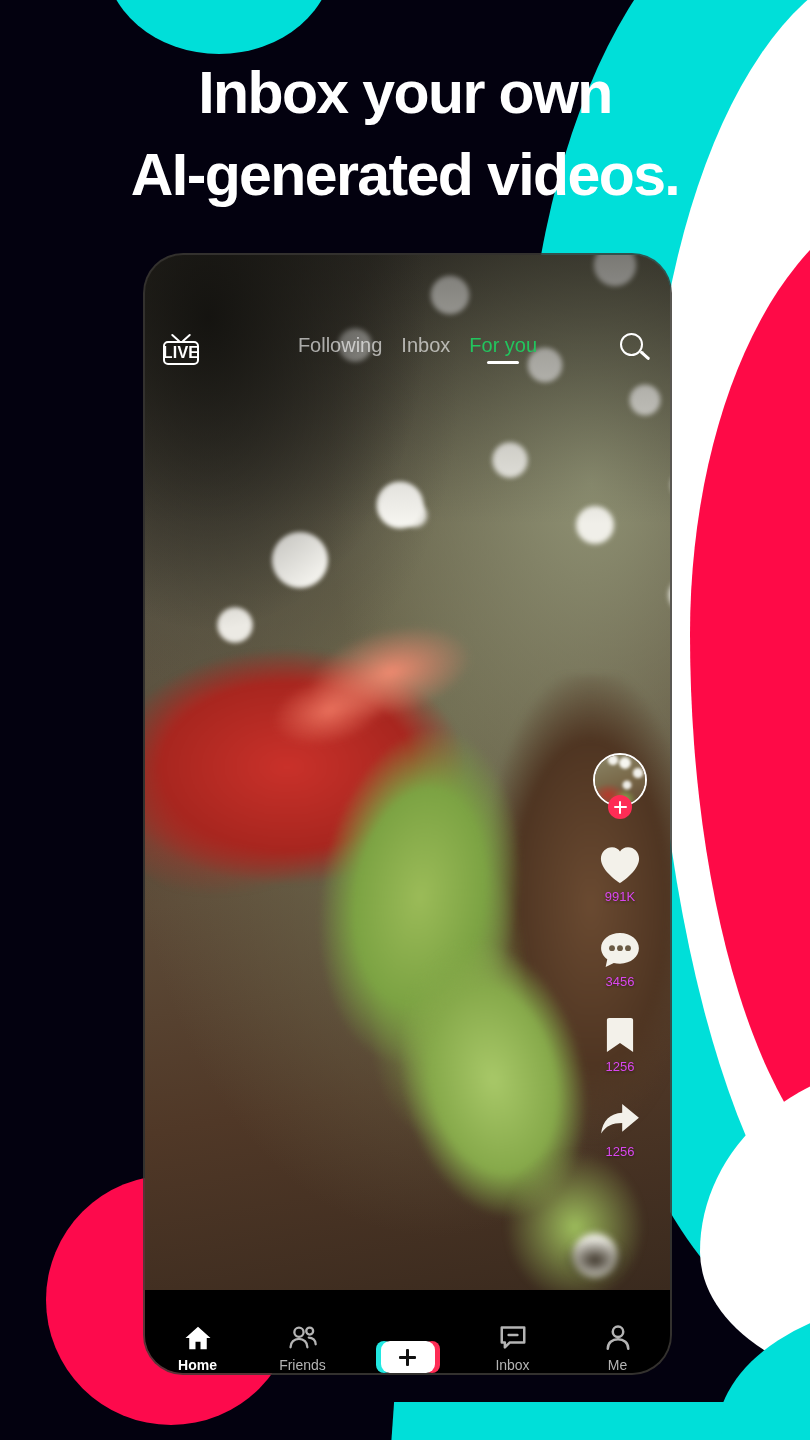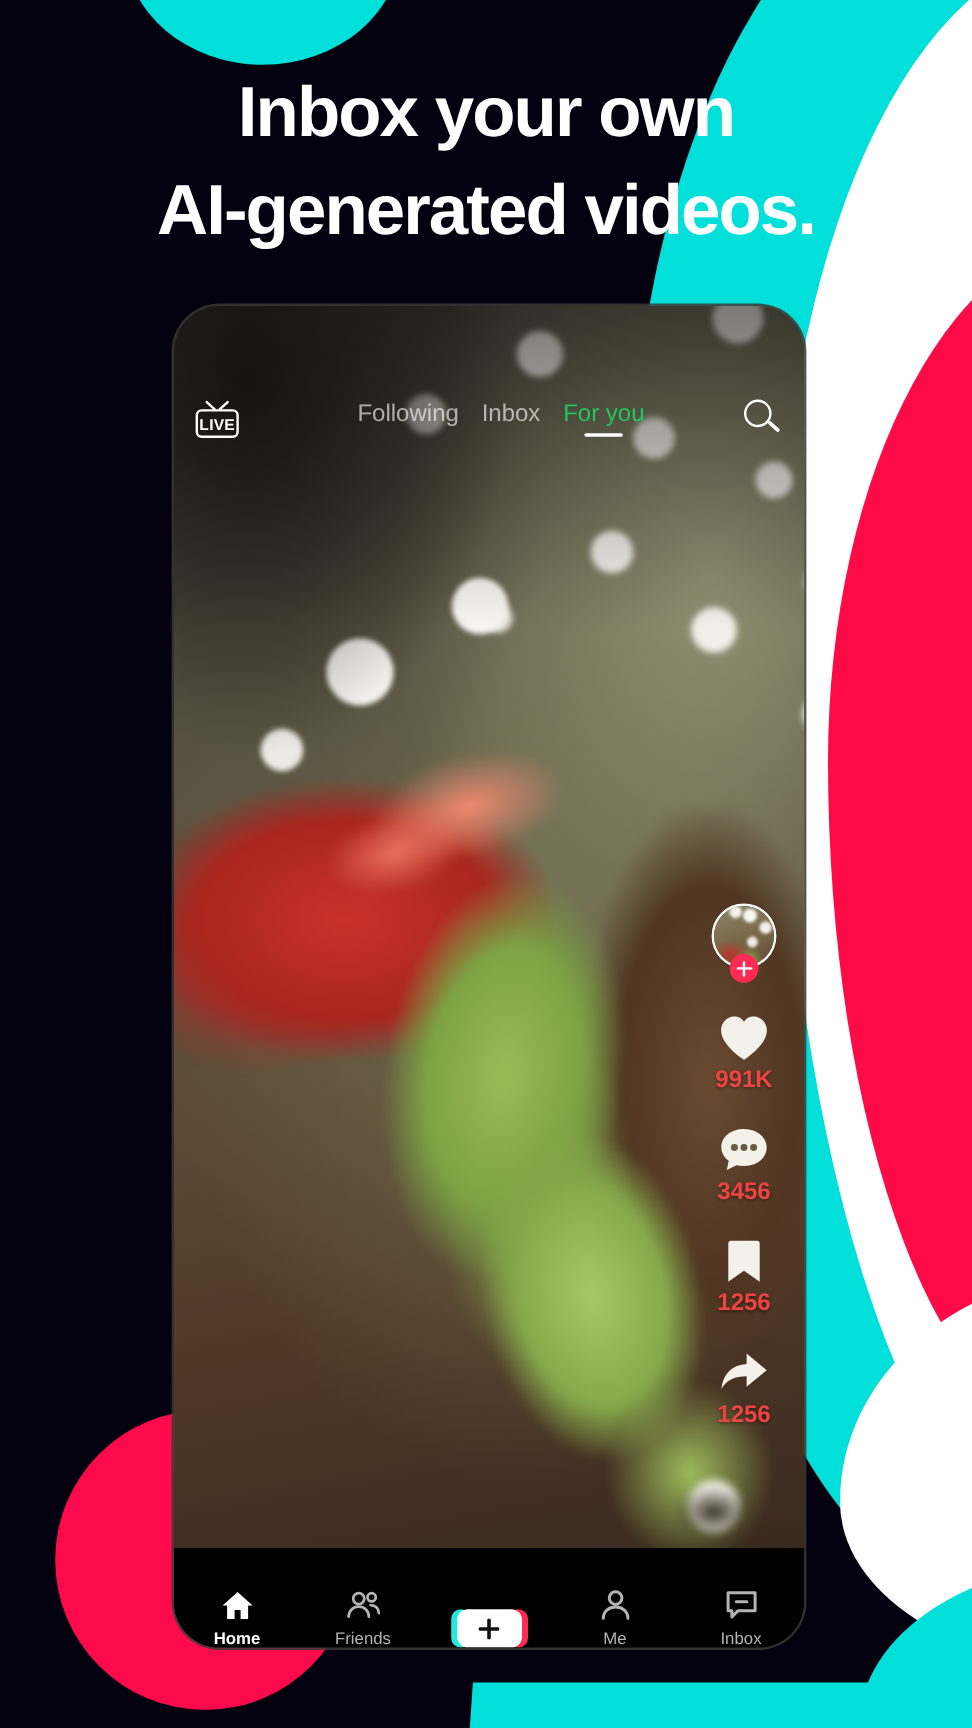--- a/index.html
+++ b/index.html
@@ -268,21 +268,21 @@
     transform:rotate(42deg); border-radius:2px;
   }
   #live-icon .ant2 {
     position:absolute; width:11px; height:2.4px;
     background:#fff; top:4px; left:18px;
     transform:rotate(-42deg); border-radius:2px;
   }
   #live-icon .lbl {
     position:absolute; left:0; bottom:0; width:36px; height:24px;
     display:flex; align-items:center; justify-content:center;
-    color:#fff; font-size:13px; font-weight:bold; letter-spacing:.2px;
+    color:#fff; font-size:16px; font-weight:bold; letter-spacing:.2px;
   }
 
   #tabs {
     flex:1 1 auto;
     display:flex; align-items:center; justify-content:center;
     gap:19px;
     padding-left:18px;
   }
   .tab {
     position:relative;
@@ -319,21 +319,21 @@
     position:absolute; right:14px; top:498px;
     width:72px;
     display:flex; flex-direction:column; align-items:center;
     z-index:14;
   }
   .rail-item {
     display:flex; flex-direction:column; align-items:center;
     margin-bottom:26px;
   }
   .rail-count {
-    color:#ef4444; font-size:20px; font-weight:bold;
+    color:#d946ef; font-size:13px; font-weight:normal;
     margin-top:4px;
     text-shadow:0 1px 3px rgba(0,0,0,.45);
   }
 
   
   #avatar-wrap { position:relative; width:54px; height:66px; margin-bottom:26px; }
   #avatar {
     width:54px; height:54px; border-radius:50%;
     border:2px solid #fff; overflow:hidden; position:relative;
     background:#6a5340;
@@ -551,30 +551,30 @@
 
       <div class="navitem">
         <div id="create-btn">
           <span class="ph"></span>
           <span class="pv"></span>
         </div>
       </div>
 
       <div class="navitem">
         <svg width="30" height="28" viewBox="0 0 24 22">
+          <path d="M3 2.5H21V14.5H9.5L5.5 18.5V14.5H3Z" fill="none" stroke="#b4b4b4" stroke-width="2" stroke-linejoin="round"></path>
+          <path d="M8.5 8.5H15.5" stroke="#b4b4b4" stroke-width="2" stroke-linecap="round"></path>
+        </svg>
+        <div class="navlabel">Inbox</div>
+      </div>
+
+      <div class="navitem">
+        <svg width="30" height="28" viewBox="0 0 24 22">
           <circle cx="12" cy="6" r="4.2" fill="none" stroke="#b4b4b4" stroke-width="2"></circle>
           <path d="M3.8 19.5C3.8 14.9 7.4 12 12 12C16.6 12 20.2 14.9 20.2 19.5" fill="none" stroke="#b4b4b4" stroke-width="2" stroke-linecap="round"></path>
         </svg>
         <div class="navlabel">Me</div>
       </div>
-
-      <div class="navitem">
-        <svg width="30" height="28" viewBox="0 0 24 22">
-          <path d="M3 2.5H21V14.5H9.5L5.5 18.5V14.5H3Z" fill="none" stroke="#b4b4b4" stroke-width="2" stroke-linejoin="round"></path>
-          <path d="M8.5 8.5H15.5" stroke="#b4b4b4" stroke-width="2" stroke-linecap="round"></path>
-        </svg>
-        <div class="navlabel">Inbox</div>
-      </div>
     </div>
   </div>
 
 
 </div>
 
 </body></html>

